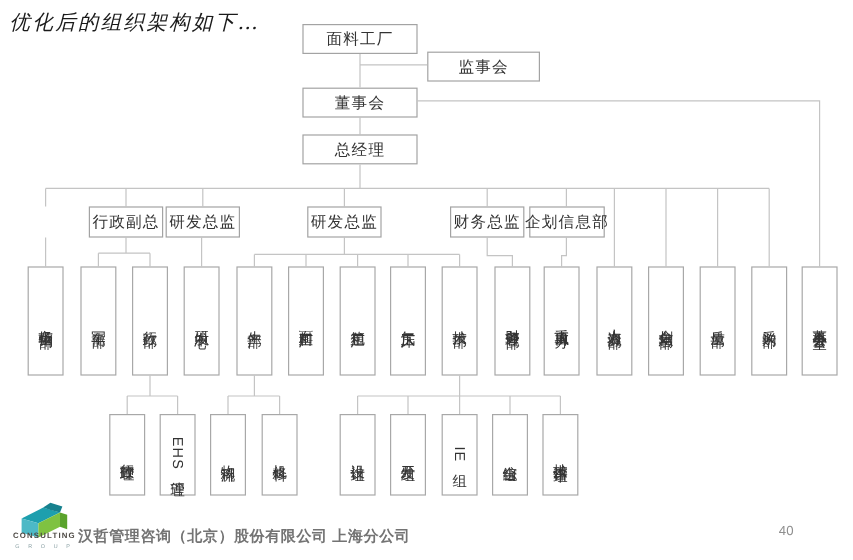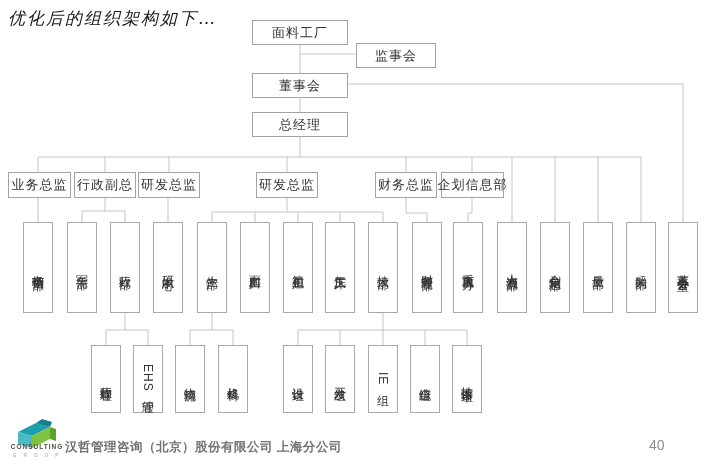--- a/index.html
+++ b/index.html
@@ -45,21 +45,21 @@
     position:absolute;left:7px;top:453px;width:60px;text-align:center;
     font-size:4.5px;color:#8aa0a4;letter-spacing:3px;
   }
   #company-name{
     position:absolute;left:65px;top:439px;
     font-size:12.5px;font-weight:bold;color:#737373;letter-spacing:0.5px;
     white-space:nowrap;
   }
   #page-number{
     position:absolute;left:649px;top:437px;
-    font-size:14px;color:#8f8f8f;
+    font-size:11px;color:#8f8f8f;
   }
 </style>
 </head>
 <body>
 
 <div id="slide">
 
   <div id="slide-title">优化后的组织架构如下…</div>
 
   <svg class="lines" width="711" height="467">
@@ -80,33 +80,30 @@
       M472 198 V213 H468 V222
       M125 313 V330 M106 330 H148 M106 330 V345 M148 330 V345
       M212 313 V330 M190 330 H233 M190 330 V345 M233 330 V345
       M383 313 V330 M298 330 H467 M298 330 V345 M340 330 V345 M383 330 V345 M425 330 V345 M467 330 V345
     "></path>
   </svg>
 
   <div class="hbox" style="left:252px;top:20px;width:96px;height:25px;">
       <span>面料工厂</span>
     </div>
-  <div class="hbox" style="left:356px;top:43px;width:80px;height:25px;font-family:Liberation Mono, monospace;">
+  <div class="hbox" style="left:356px;top:43px;width:94px;height:25px;font-family:Liberation Mono, monospace;">
       <span>监事会</span>
     </div>
   <div class="hbox" style="left:252px;top:73px;width:96px;height:25px;">
       <span>董事会</span>
     </div>
   <div class="hbox" style="left:252px;top:112px;width:96px;height:25px;">
       <span>总经理</span>
     </div>
 
-  <div class="hbox" style="left:8px;top:172px;width:63px;height:26px;">
-      <span>业务总监</span>
-    </div>
   <div class="hbox" style="left:74px;top:172px;width:62px;height:26px;">
       <span>行政副总</span>
     </div>
   <div class="hbox" style="left:138px;top:172px;width:62px;height:26px;">
       <span>研发总监</span>
     </div>
   <div class="hbox" style="left:256px;top:172px;width:62px;height:26px;">
       <span>研发总监</span>
     </div>
   <div class="hbox" style="left:375px;top:172px;width:62px;height:26px;">

